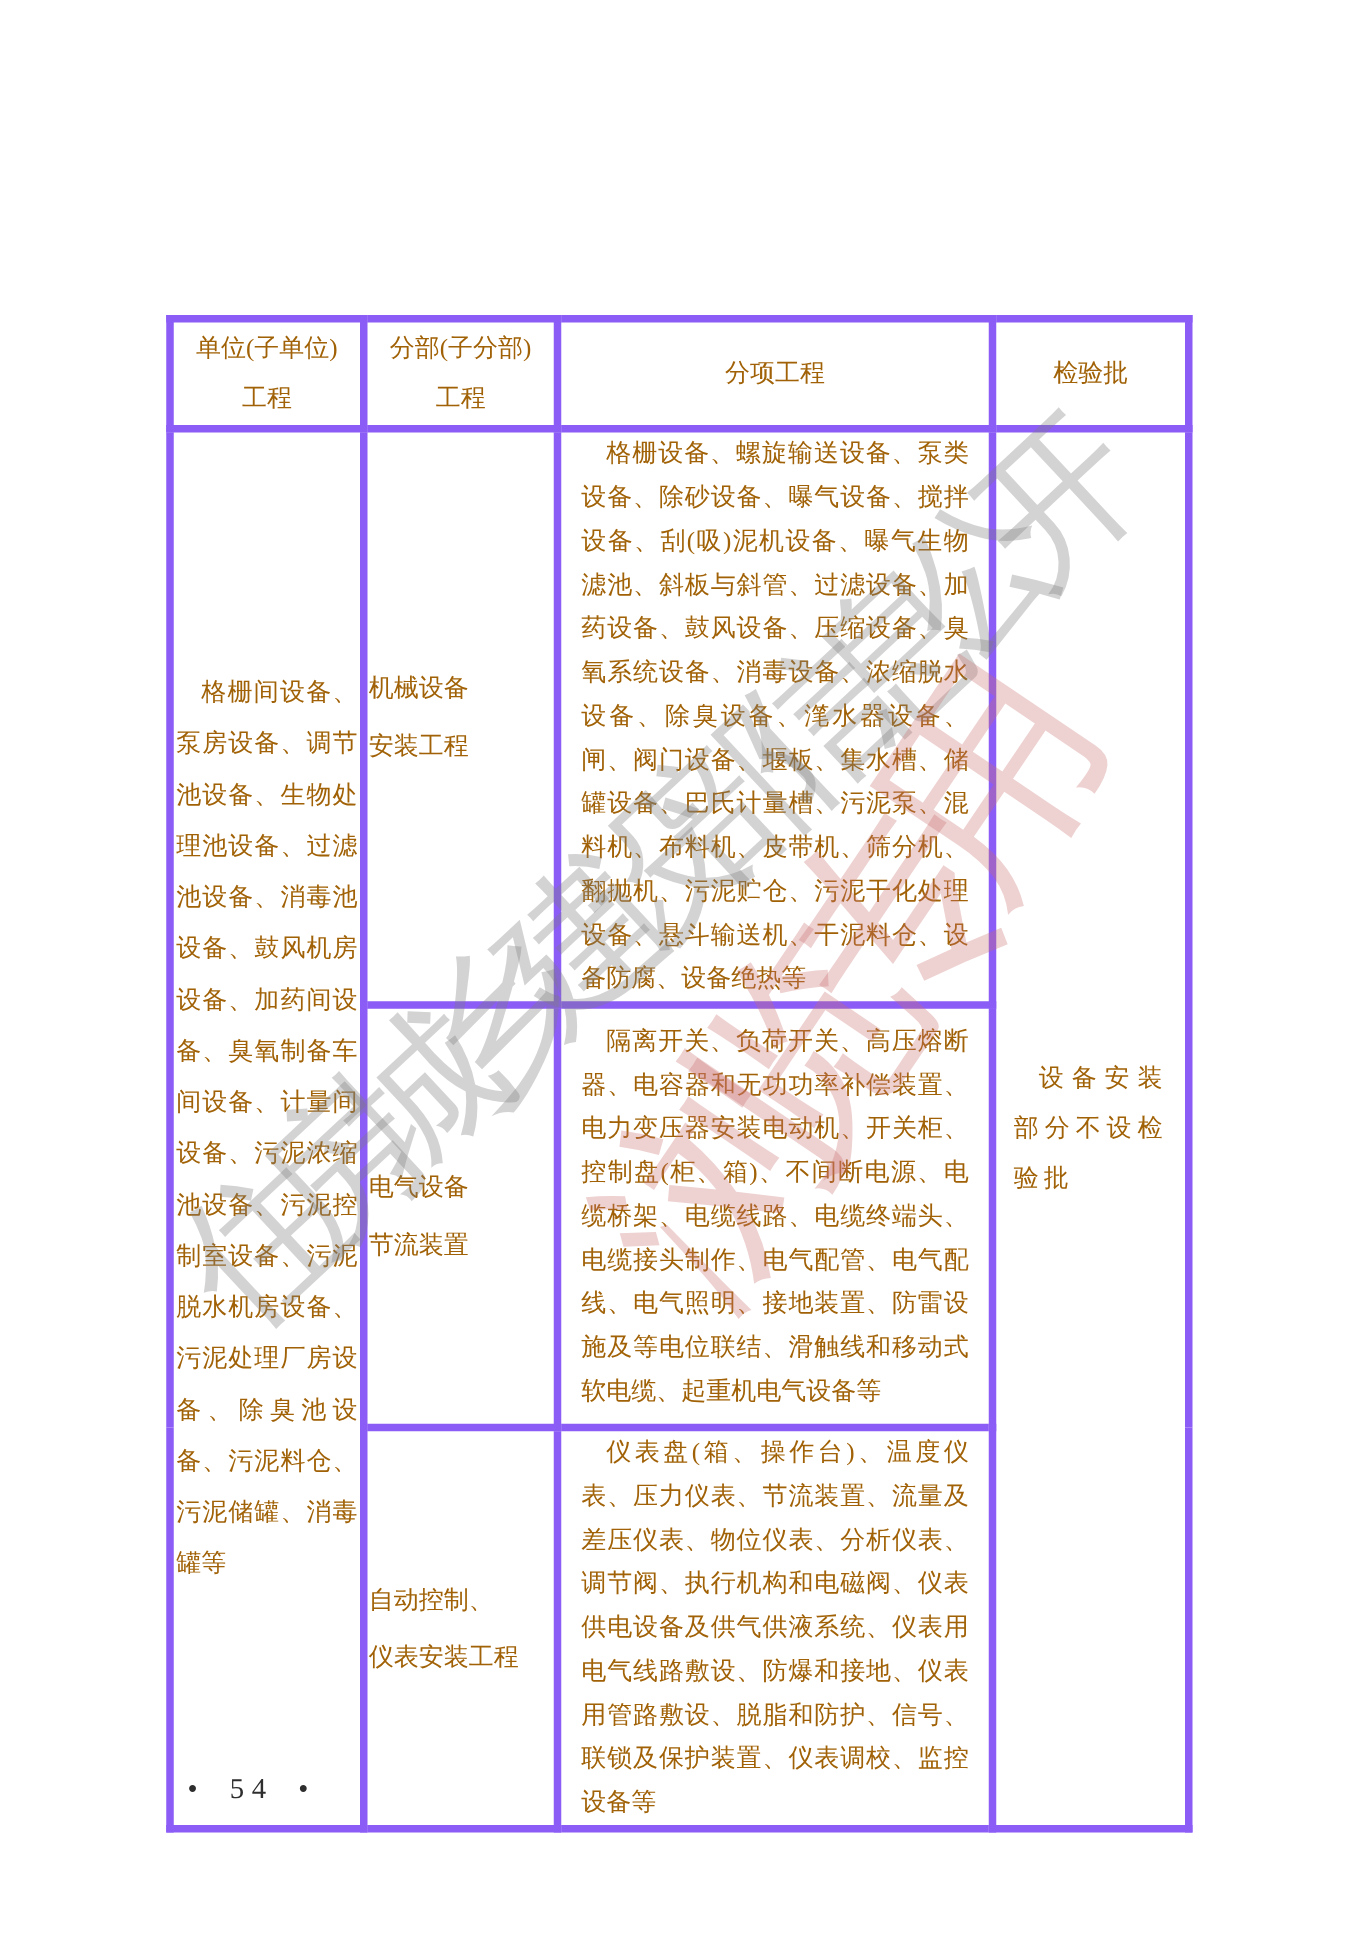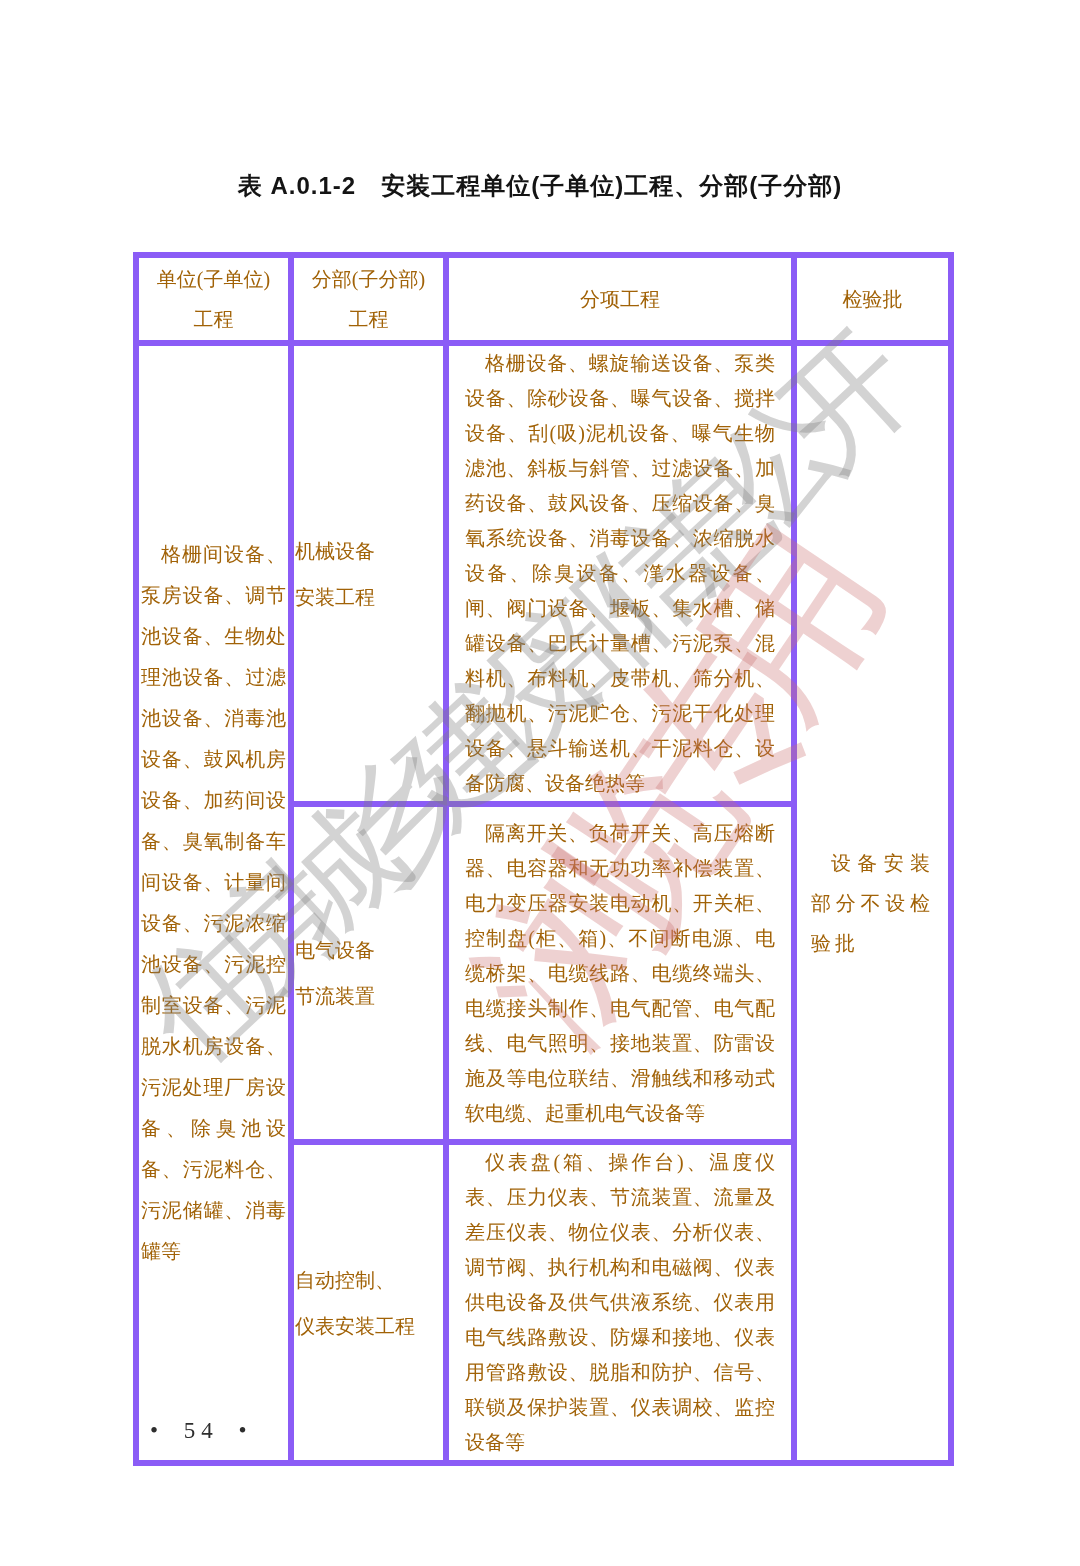--- a/index.html
+++ b/index.html
@@ -98,21 +98,20 @@
     word-spacing:8px;
     color:#2e2e2e;
   }
 </style>
 </head>
 <body>
 
 <div class="page">
 
   <div class="caption">
-    <div>表 A.0.1-2　安装工程单位(子单位)工程、分部(子分部)</div>
   </div>
 
   <table class="div-table">
     <colgroup>
       <col style="width:155px">
         <col style="width:155px">
         <col style="width:348px">
         <col style="width:157px">
     </colgroup>
     <tbody>

